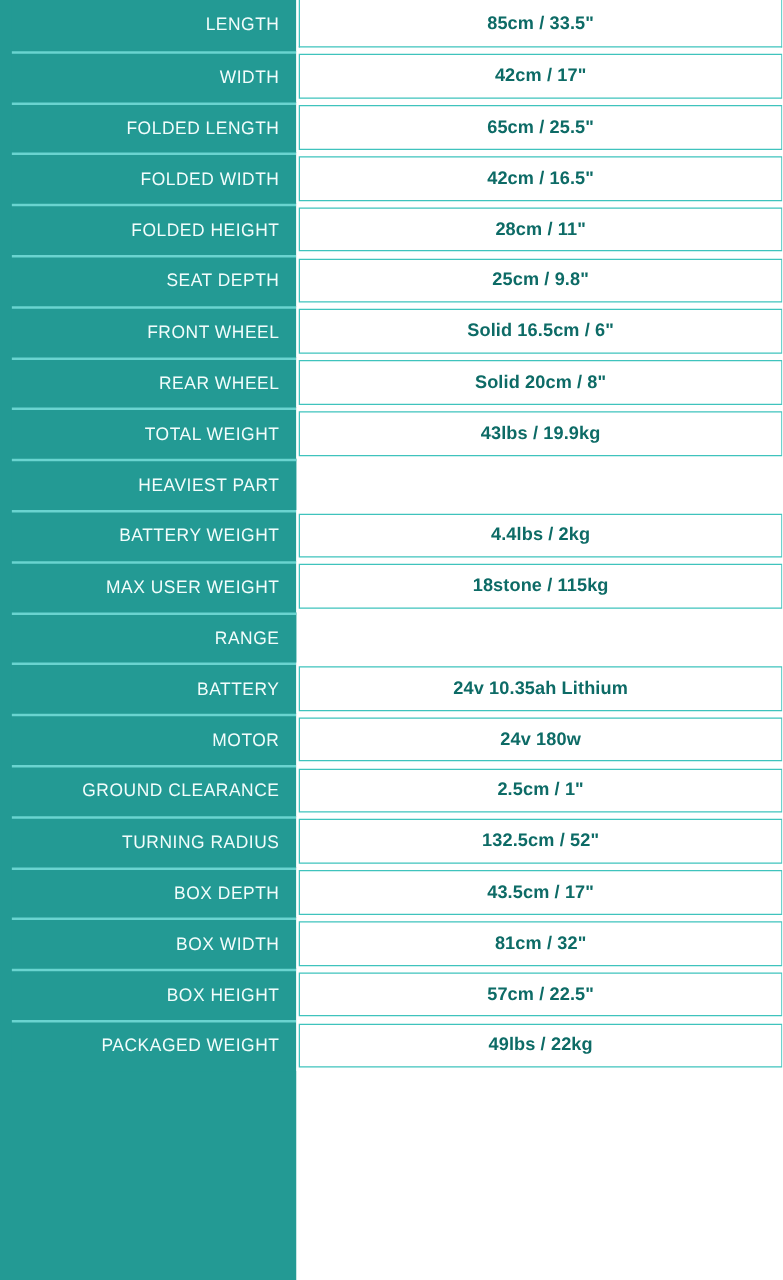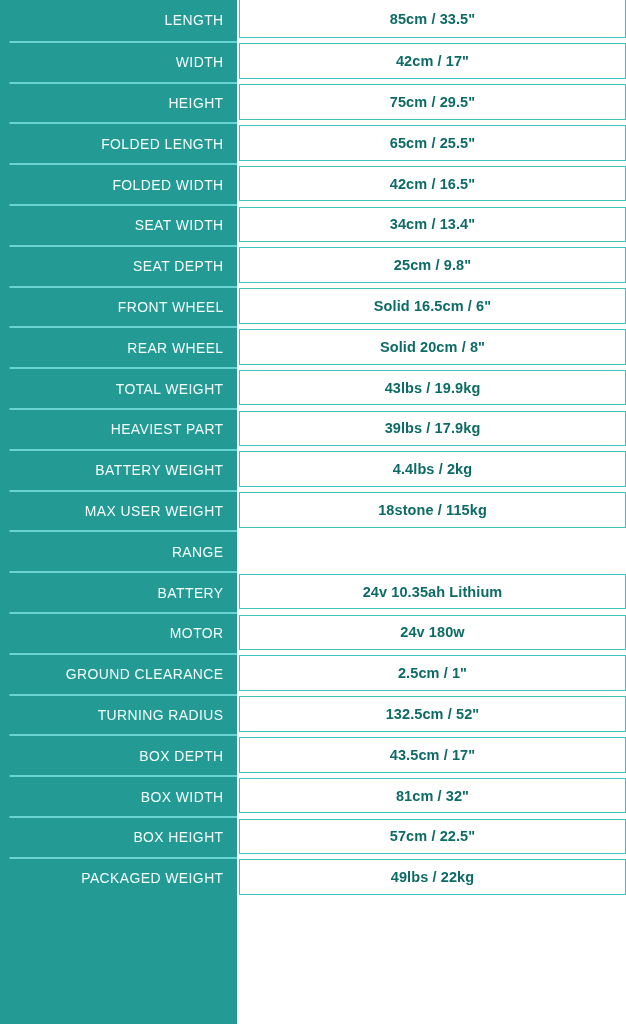--- a/index.html
+++ b/index.html
@@ -123,41 +123,35 @@
           <div class="row-value">85cm / 33.5"</div>
         </div>
       </div>
       <div class="spec-row">
         <div class="row-label">WIDTH</div>
         <div class="row-value-wrap">
           <div class="row-value">42cm / 17"</div>
         </div>
       </div>
       <div class="spec-row">
-        <div class="row-label">HEIGHT</div>
-        <div class="row-value-wrap">
-          <div class="row-value">75cm / 29.5"</div>
-        </div>
-      </div>
-      <div class="spec-row">
         <div class="row-label">FOLDED LENGTH</div>
         <div class="row-value-wrap">
           <div class="row-value">65cm / 25.5"</div>
         </div>
       </div>
       <div class="spec-row">
         <div class="row-label">FOLDED WIDTH</div>
         <div class="row-value-wrap">
           <div class="row-value">42cm / 16.5"</div>
         </div>
       </div>
       <div class="spec-row">
-        <div class="row-label">SEAT WIDTH</div>
-        <div class="row-value-wrap">
-          <div class="row-value">34cm / 13.4"</div>
+        <div class="row-label">FOLDED HEIGHT</div>
+        <div class="row-value-wrap">
+          <div class="row-value">28cm / 11"</div>
         </div>
       </div>
       <div class="spec-row">
         <div class="row-label">SEAT DEPTH</div>
         <div class="row-value-wrap">
           <div class="row-value">25cm / 9.8"</div>
         </div>
       </div>
       <div class="spec-row">
         <div class="row-label">FRONT WHEEL</div>
@@ -172,23 +166,20 @@
         </div>
       </div>
       <div class="spec-row">
         <div class="row-label">TOTAL WEIGHT</div>
         <div class="row-value-wrap">
           <div class="row-value">43lbs / 19.9kg</div>
         </div>
       </div>
       <div class="spec-row">
         <div class="row-label">HEAVIEST PART</div>
-        <div class="row-value-wrap">
-          <div class="row-value">39lbs / 17.9kg</div>
-        </div>
       </div>
       <div class="spec-row">
         <div class="row-label">BATTERY WEIGHT</div>
         <div class="row-value-wrap">
           <div class="row-value">4.4lbs / 2kg</div>
         </div>
       </div>
       <div class="spec-row">
         <div class="row-label">MAX USER WEIGHT</div>
         <div class="row-value-wrap">

